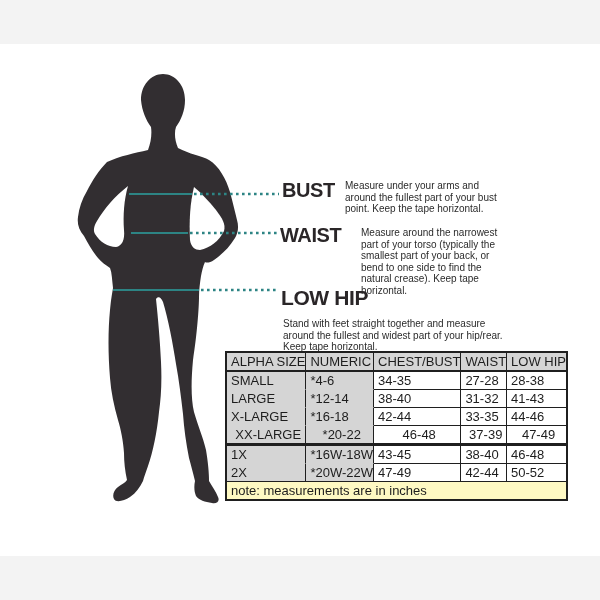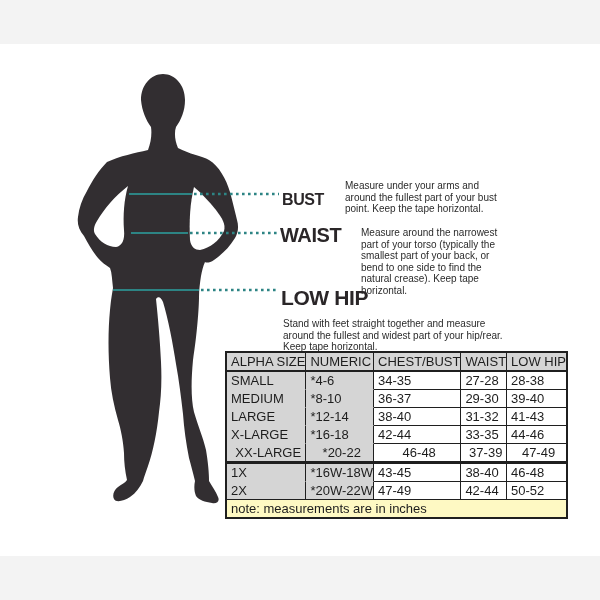--- a/index.html
+++ b/index.html
@@ -10,21 +10,21 @@
   .canvas{position:relative;width:600px;height:600px;background:#fff;overflow:hidden;
           font-family:"Liberation Sans",sans-serif;color:var(--ink);}
   .band{position:absolute;left:0;width:600px;height:44px;background:var(--band);}
   .band.top{top:0}.band.bottom{top:556px;}
   .fig-svg{position:absolute;left:0;top:0;width:600px;height:600px;}
   .sil{fill:var(--body);}
   .hole{fill:#ffffff;}
   .mline{stroke:var(--teal);stroke-width:2;fill:none;}
   .mdots{stroke:var(--teal);stroke-width:2.4;fill:none;stroke-dasharray:2.6 3.4;}
   .mlabel{position:absolute;font-weight:800;letter-spacing:-0.4px;color:#2a2628;line-height:1;}
-  .mlabel.bust{left:282px;top:192px;font-size:16px;}
+  .mlabel.bust{left:282px;top:180px;font-size:20px;}
   .mlabel.waist{left:280px;top:225px;font-size:20px;}
   .mlabel.lowhip{left:281px;top:287px;font-size:21px;}
   .mdesc{position:absolute;font-size:10px;line-height:11.5px;color:#2b2b2b;}
   .mdesc.bust{left:345px;top:180px;width:163px;}
   .mdesc.waist{left:361px;top:227px;width:149px;}
   .mdesc.lowhip{left:283px;top:318px;width:226px;}
   table.size{position:absolute;left:225px;top:351px;border-collapse:separate;border-spacing:0;
              border:2px solid var(--border);table-layout:fixed;font-size:13px;color:#1d1d1d;}
   table.size col.c0{width:57px}table.size col.c1{width:55px}table.size col.c2{width:65px}
   table.size col.c3{width:45px}table.size col.c4{width:57px}
@@ -148,27 +148,20 @@
     </thead>
     <tbody>
         <tr>
           <td class="gray">SMALL</td>
           <td class="gray">*4-6</td>
           <td class="white">34-35</td>
           <td class="white">27-28</td>
           <td class="white">28-38</td>
         </tr>
         <tr>
-          <td class="gray">MEDIUM</td>
-          <td class="gray">*8-10</td>
-          <td class="white">36-37</td>
-          <td class="white">29-30</td>
-          <td class="white">39-40</td>
-        </tr>
-        <tr>
           <td class="gray">LARGE</td>
           <td class="gray">*12-14</td>
           <td class="white">38-40</td>
           <td class="white">31-32</td>
           <td class="white">41-43</td>
         </tr>
         <tr>
           <td class="gray">X-LARGE</td>
           <td class="gray">*16-18</td>
           <td class="white">42-44</td>

